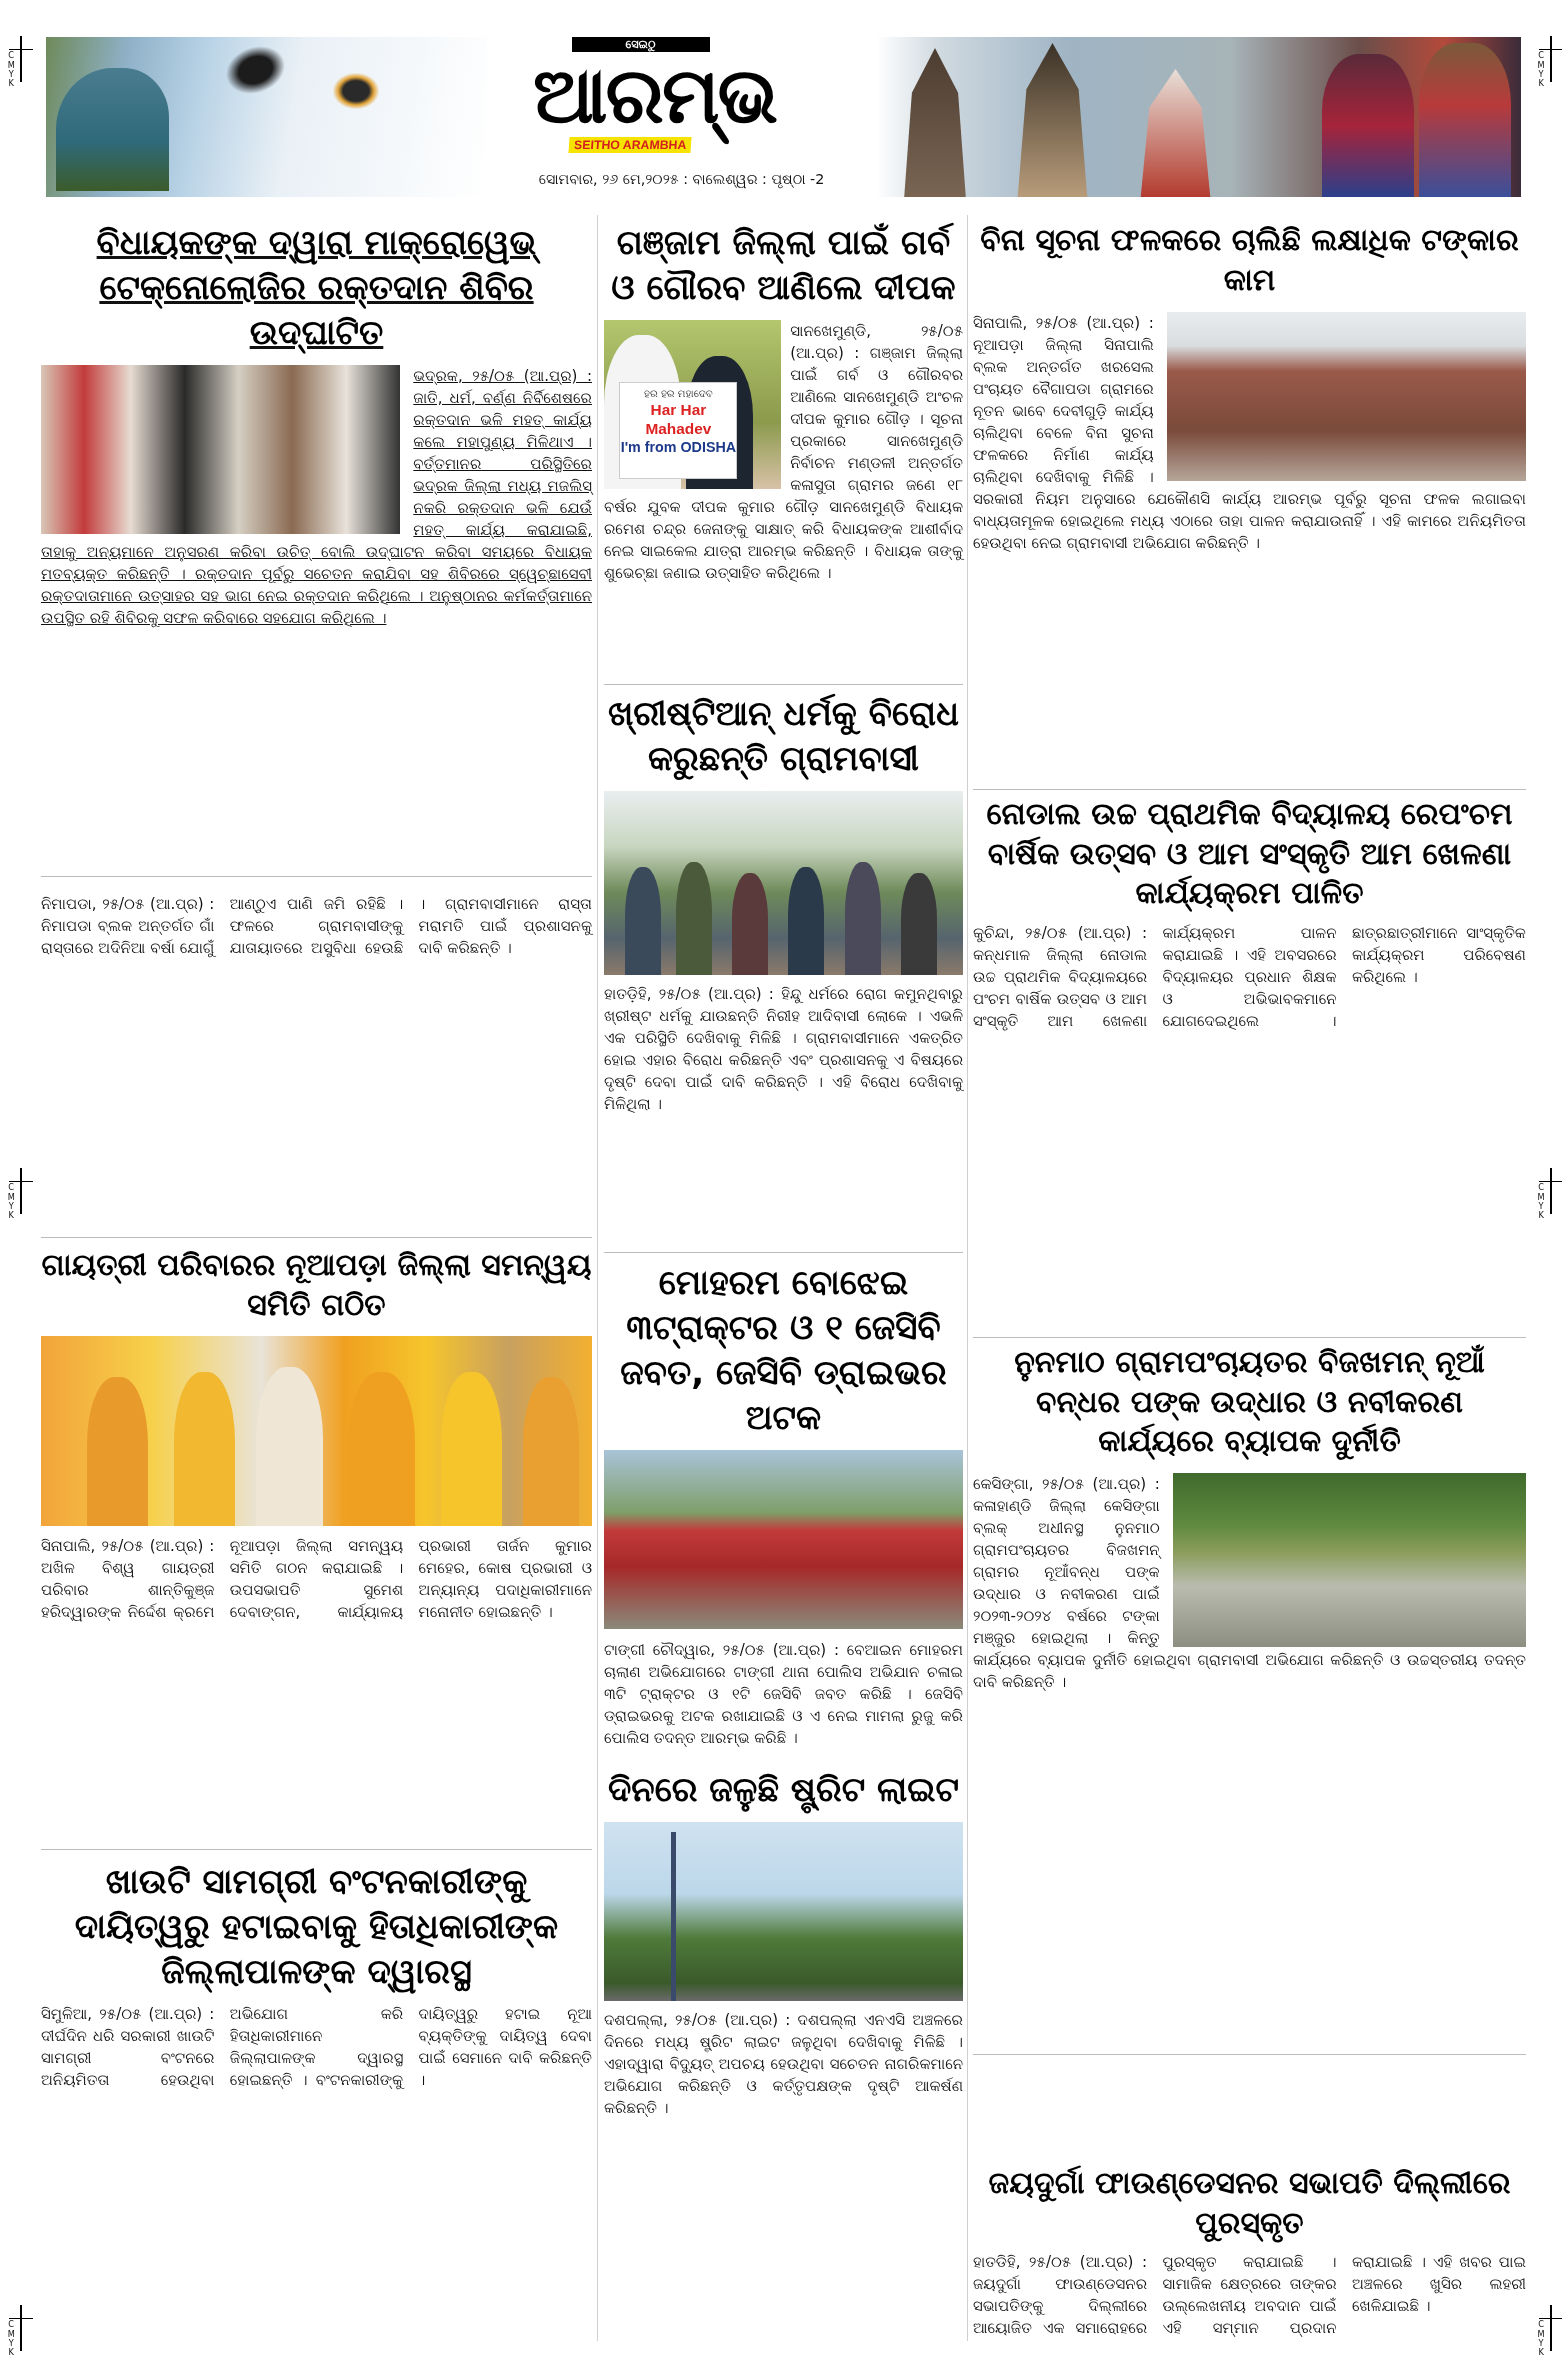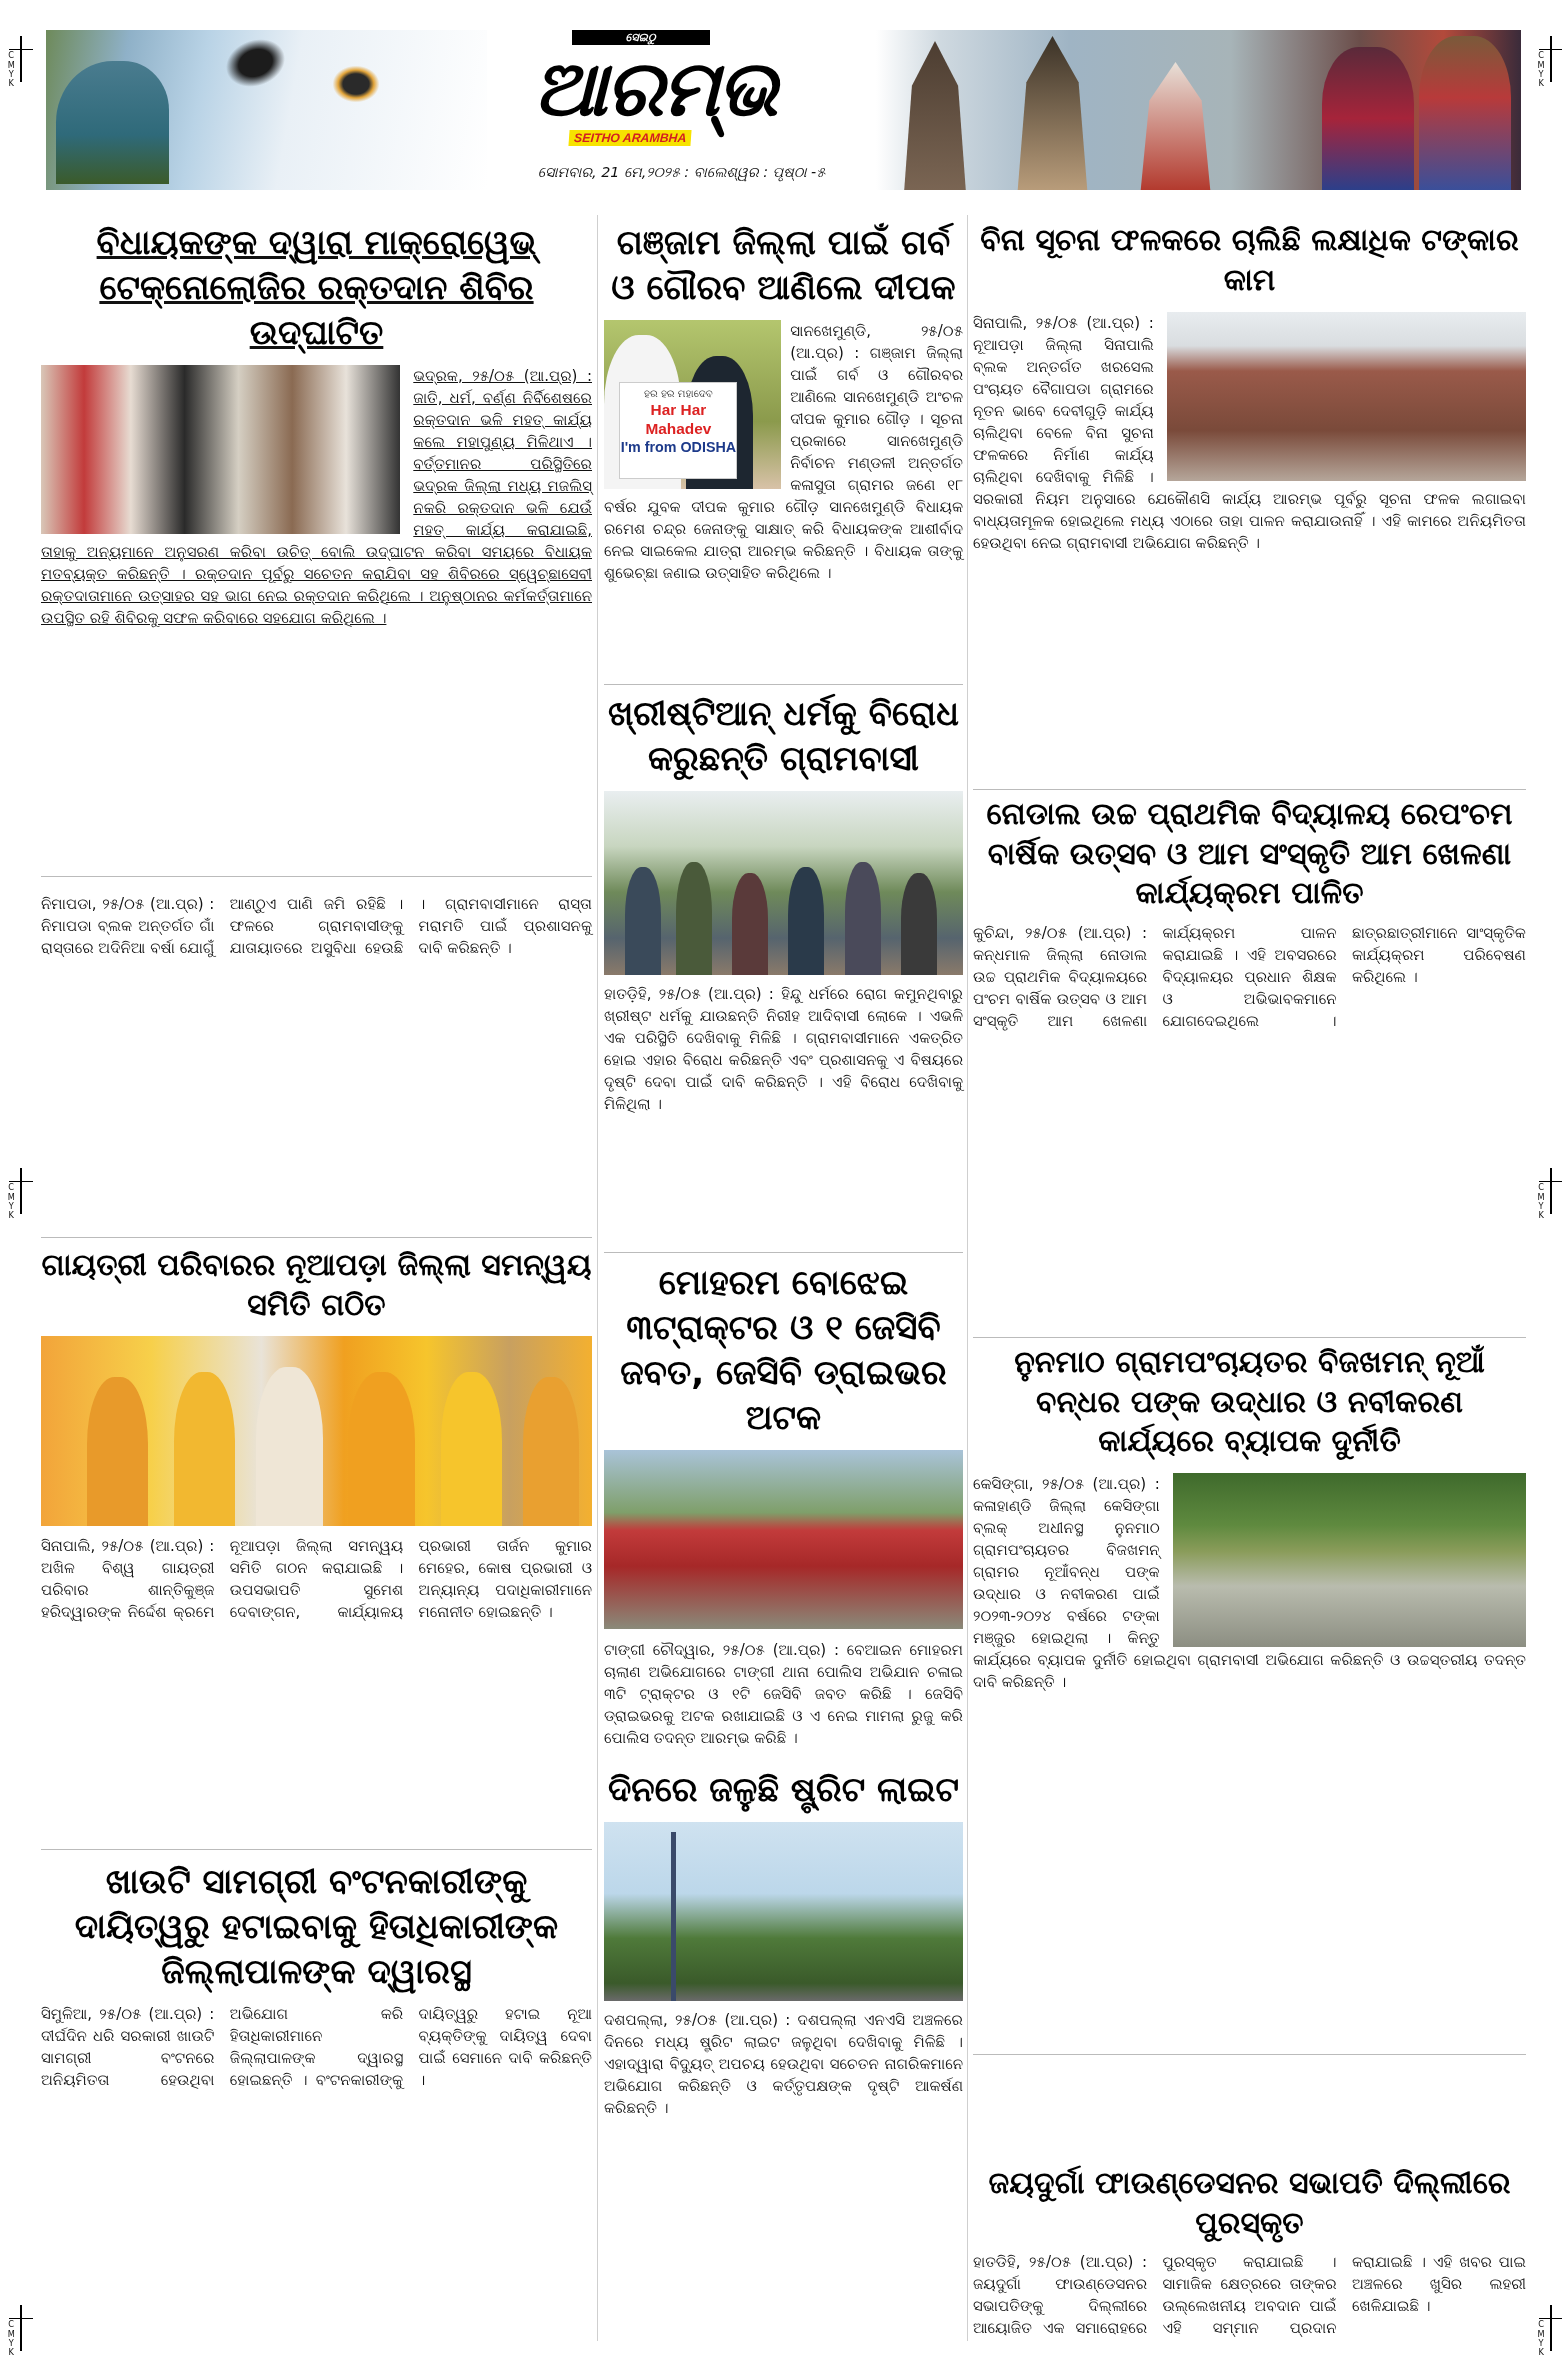--- a/index.html
+++ b/index.html
@@ -6,21 +6,21 @@
   html, body { width: 1563px; height: 2366px; background: #ffffff; overflow: hidden; }
   body { position: relative; font-family: "DejaVu Sans", sans-serif; color: #111; }
 
   
   .reg { position: absolute; width: 20.5px; height: 61px; }
   .reg .v { position: absolute; left: 14.3px; top: 0; width: 1.5px; height: 46px; background: #000; }
   .reg .h { position: absolute; left: 3.1px; top: 12.8px; width: 23.6px; height: 1.5px; background: #000; }
   .reg .cmyk { position: absolute; left: 0; top: 15.4px; width: 10.2px; font-size: 8.2px; line-height: 9.2px; text-align: center; font-family: "DejaVu Sans", sans-serif; }
 
   
-  .masthead { position: absolute; left: 46px; top: 30px; width: 1475px; height: 160px; font-style: italic; }
+  .masthead { position: absolute; left: 46px; top: 37px; width: 1475px; height: 160px; }
   .banner-left { position: absolute; left: 0; top: 0; width: 441px; height: 160px;
     background: linear-gradient(100deg, #6e8a5a 0%, #8fb1c8 18%, #b9d3e6 35%, #e9f0f6 55%, #ffffff 100%); overflow: hidden; }
   .banner-left .sea { position: absolute; left: 10.2px; top: 31px; width: 113px; height: 123px; border-radius: 50% 40% 0 0;
     background: linear-gradient(180deg, #4a7c8f, #2f6a7a 60%, #3b5b2a); }
   .banner-left .bird1 { position: absolute; left: 179px; top: 10.2px; width: 61px; height: 46px;
     background: radial-gradient(ellipse at 50% 50%, #1c1c1c 40%, transparent 70%); transform: rotate(-20deg); }
   .banner-left .bird2 { position: absolute; left: 287px; top: 36px; width: 46px; height: 36px;
     background: radial-gradient(ellipse at 50% 50%, #2a2a2a 40%, #e3a53a 55%, transparent 72%); }
   .banner-right { position: absolute; right: 0; top: 0; width: 645px; height: 160px;
     background: linear-gradient(90deg, #ffffff 0%, #cfd9e0 10%, #9fb4c4 30%, #a7b4b8 55%, #6b4e4a 75%, #b34a3b 88%, #3a2b3a 100%); overflow: hidden; }
@@ -109,21 +109,21 @@
   <div class="banner-left">
     <div class="sea"></div>
       <div class="bird1"></div>
       <div class="bird2"></div>
   </div>
   <div class="logo">
     <span class="kicker">ସେଇଠୁ</span>
     <span class="title">ଆରମ୍ଭ</span>
     <span class="sub">SEITHO ARAMBHA</span>
   </div>
-  <div class="dateline">ସୋମବାର, 21 ମେ,୨୦୨୫ : ବାଲେଶ୍ୱର : ପୃଷ୍ଠା -୫</div>
+  <div class="dateline">ସୋମବାର, ୨୬ ମେ,୨୦୨୫ : ବାଲେଶ୍ୱର : ପୃଷ୍ଠା -2</div>
   <div class="banner-right">
     <div class="temple t1"></div>
       <div class="temple t2"></div>
       <div class="temple t3"></div>
     <div class="dancer d1"></div>
       <div class="dancer d2"></div>
   </div>
 </header>
 
 <div class="vrule" style="left:597px;"></div>

